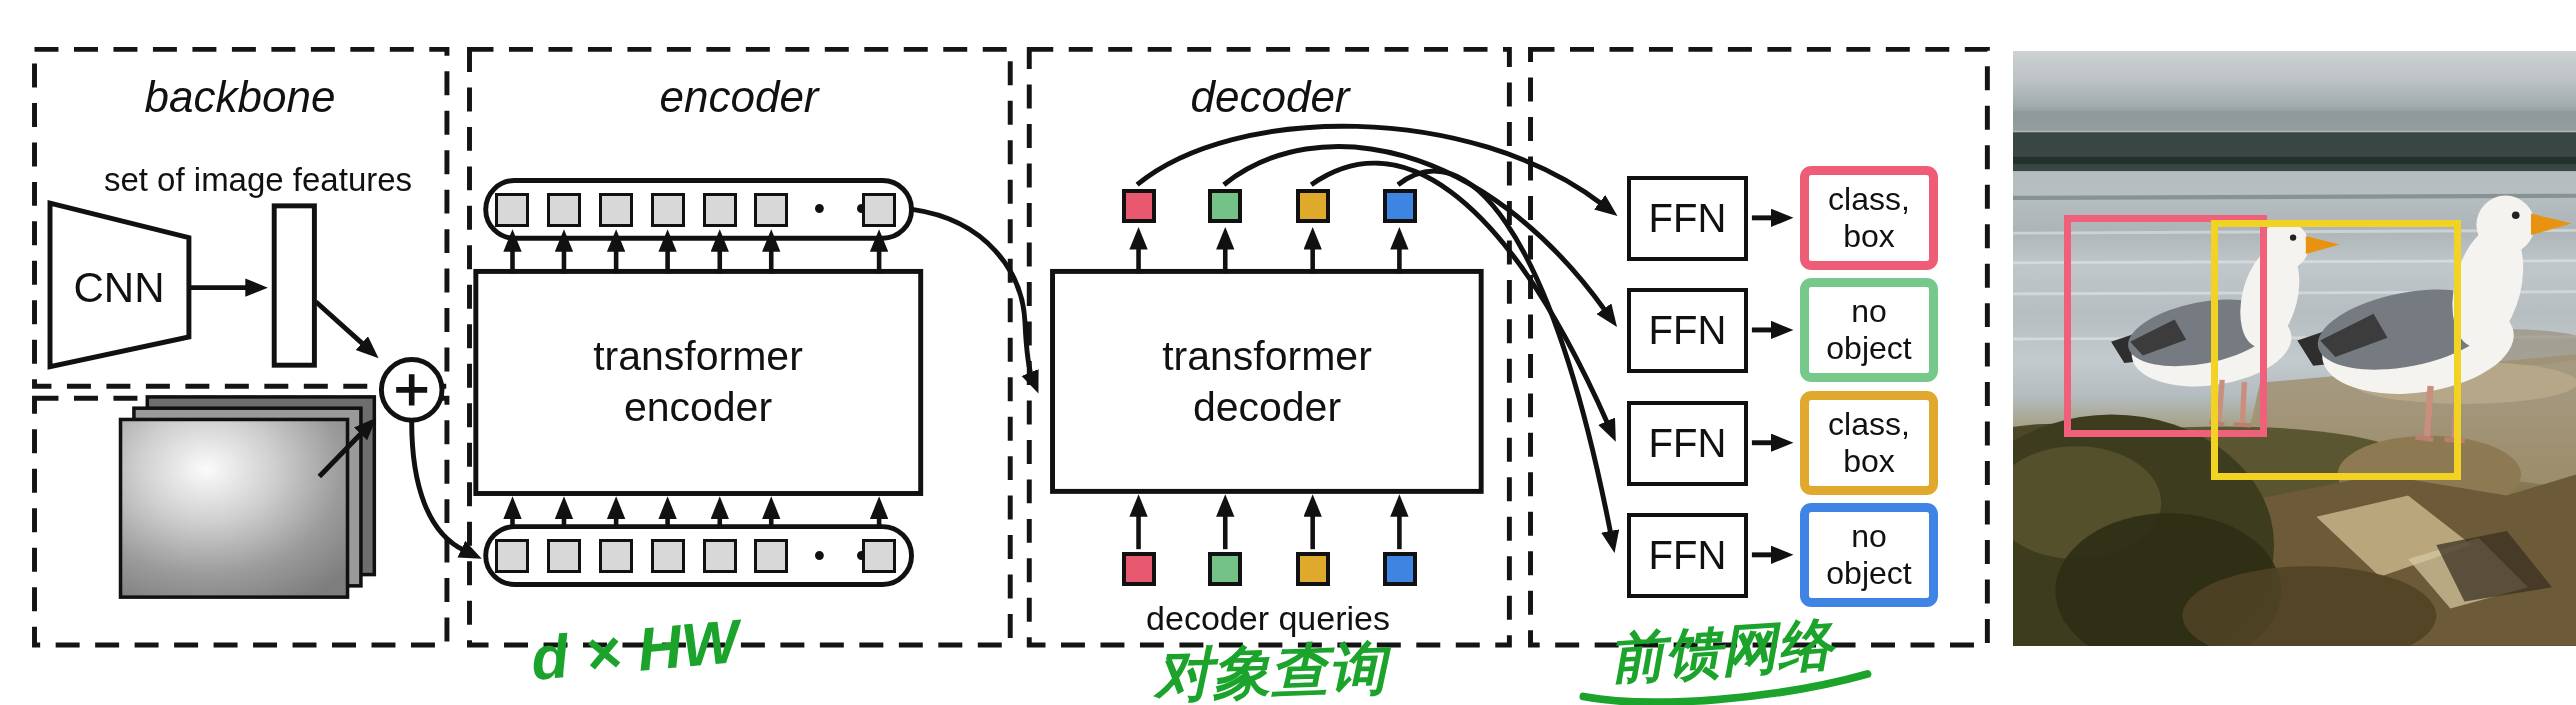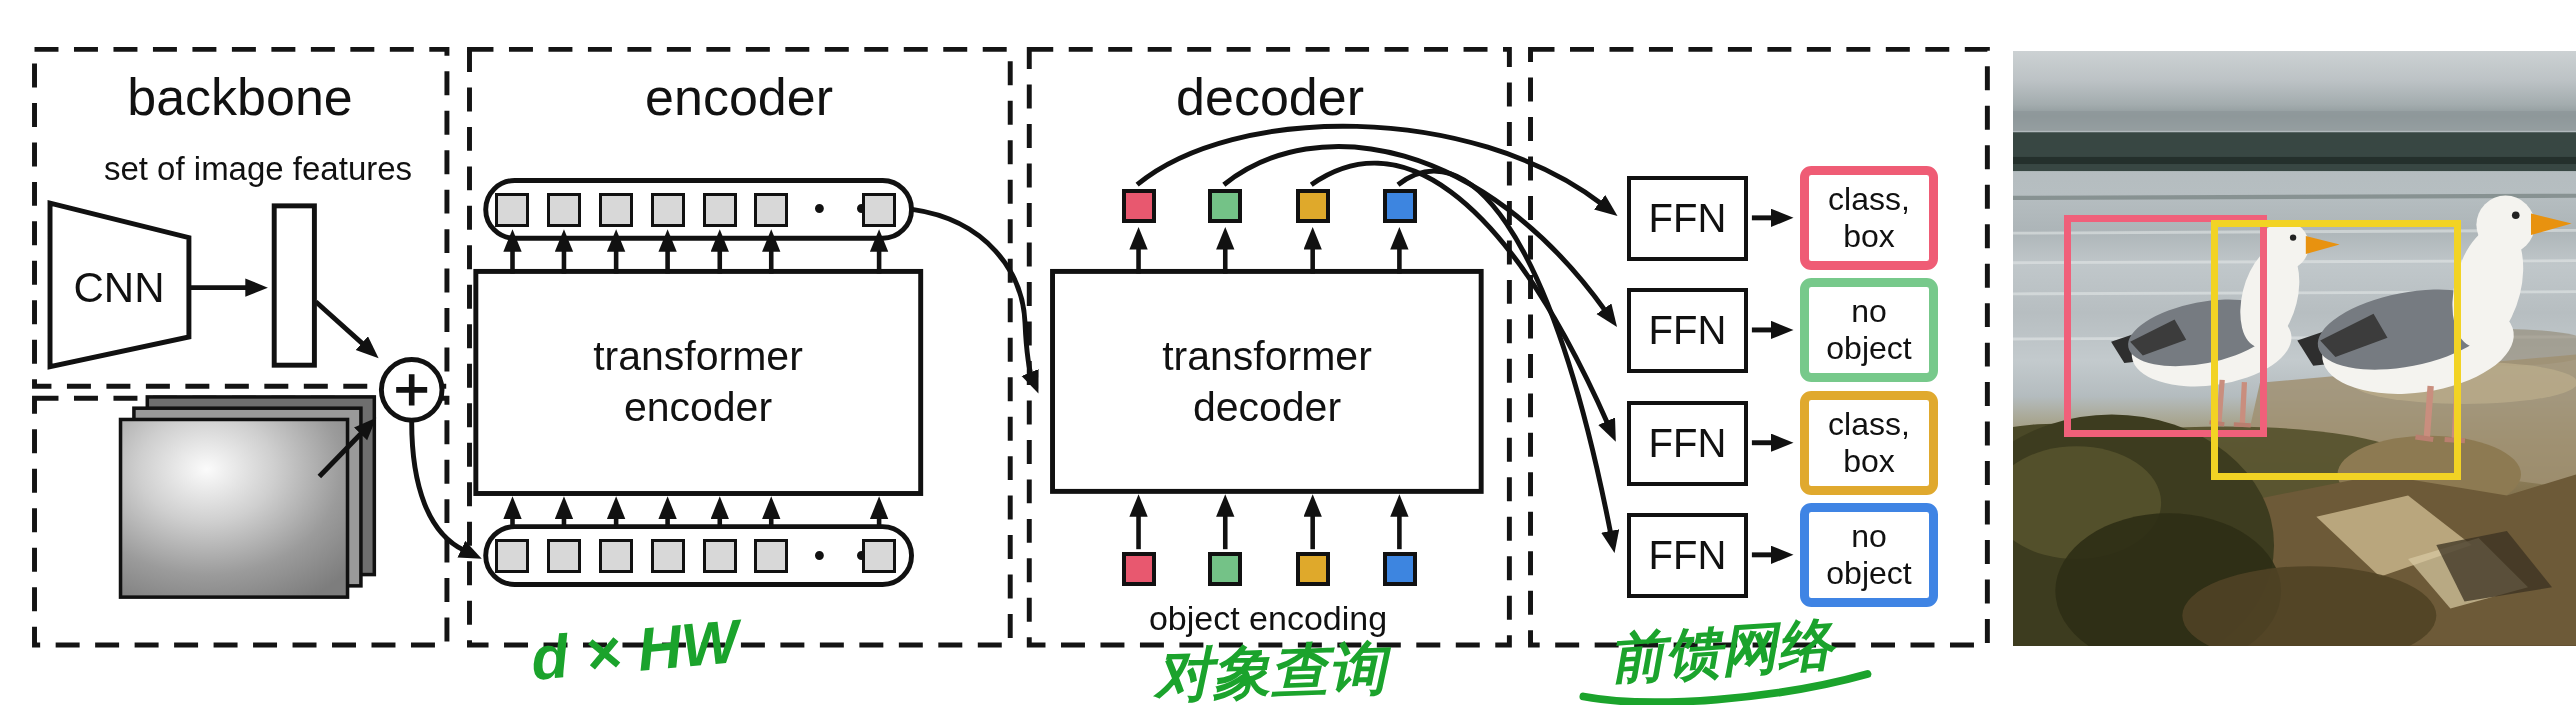--- a/index.html
+++ b/index.html
@@ -1,20 +1,20 @@
 <!DOCTYPE html>
 <html style="font-size:11.3px"><head>
 <meta charset="utf-8">
 <style>
   html,body{margin:0;padding:0;background:#ffffff;}
   .stage{position:relative;width:2576px;height:705px;background:#ffffff;overflow:hidden;
          font-family:"Liberation Sans",sans-serif;color:#111;}
   .stage svg.overlay{position:absolute;left:0;top:0;}
   .lbl{position:absolute;transform:translate(-50%,-50%);white-space:nowrap;color:#111;line-height:1.05;}
-  .title{font-size:52px;}
+  .title{font-size:44px;font-style:italic;}
   .small{font-size:33px;}
   .block{font-size:41px;text-align:center;}
   .hand{font-style:italic;font-weight:bold;}
   .tok{position:absolute;box-sizing:border-box;background:#d8d8d8;border:3.5px solid #111;}
   .qsq{position:absolute;box-sizing:border-box;border:4.2px solid #111;}
   .dots{position:absolute;transform:translate(-50%,-50%);font-size:31px;font-weight:bold;letter-spacing:11.3px;color:#111;}
   .ffn{position:absolute;box-sizing:border-box;border:4.2px solid #111;background:#fff;
        display:flex;align-items:center;justify-content:center;font-size:40px;}
   .outbox{position:absolute;box-sizing:border-box;border:9.2px solid #000;border-radius:11.3px;background:#fff;
        display:flex;flex-direction:column;align-items:center;justify-content:center;font-size:32px;text-align:center;}
@@ -125,32 +125,32 @@
       <path d="M2484,309 H2516"></path>
         <path d="M2484,468 H2516"></path>
       <path d="M2484,628 H2516"></path>
         <path d="M2484,787 H2516"></path>
     </g>
 
     <path d="M2245,988 C2340,1006 2520,992 2648,956" fill="none" stroke="#1ba32c" stroke-width="11" stroke-linecap="round"></path>
   </svg>
 
   <div class="lbl title" style="left:240px;top:97px;">backbone</div>
-  <div class="lbl small" style="left:258px;top:169px;">set of image features</div>
+  <div class="lbl small" style="left:258px;top:180px;">set of image features</div>
   <div class="lbl" style="left:119px;top:288px;font-size:42px;">CNN</div>
 
   <div class="lbl title" style="left:739px;top:97px;">encoder</div>
   <div class="lbl block" style="left:698px;top:357px;">transformer</div>
   <div class="lbl block" style="left:698px;top:408px;">encoder</div>
   <div class="lbl hand" style="left:635px;top:650px;font-size:61px;color:#1ba32c;transform:translate(-50%,-50%) rotate(-5deg);">d × HW</div>
 
   <div class="lbl title" style="left:1270px;top:97px;">decoder</div>
   <div class="lbl block" style="left:1267px;top:357px;">transformer</div>
   <div class="lbl block" style="left:1267px;top:408px;">decoder</div>
-  <div class="lbl" style="left:1268px;top:619px;font-size:34px;">object encoding</div>
+  <div class="lbl" style="left:1268px;top:619px;font-size:34px;">decoder queries</div>
   <div class="lbl hand" style="left:1270px;top:672px;font-size:58px;color:#1ba32c;transform:translate(-50%,-50%) rotate(-2deg);">对象查询</div>
 
   <div class="lbl hand" style="left:1721px;top:652px;font-size:56px;color:#1ba32c;transform:translate(-50%,-50%) rotate(-4deg);">前馈网络</div>
 
   <div class="dots" style="left:825px;top:209px;">• • •</div>
   <div class="dots" style="left:825px;top:556px;">• • •</div>
 
   <div id="generated">
       <div class="tok" style="left: 495px; top: 193px; width: 34px; height: 34px; background: rgb(216, 216, 216);"></div>
       <div class="tok" style="left: 547px; top: 193px; width: 34px; height: 34px; background: rgb(216, 216, 216);"></div>

